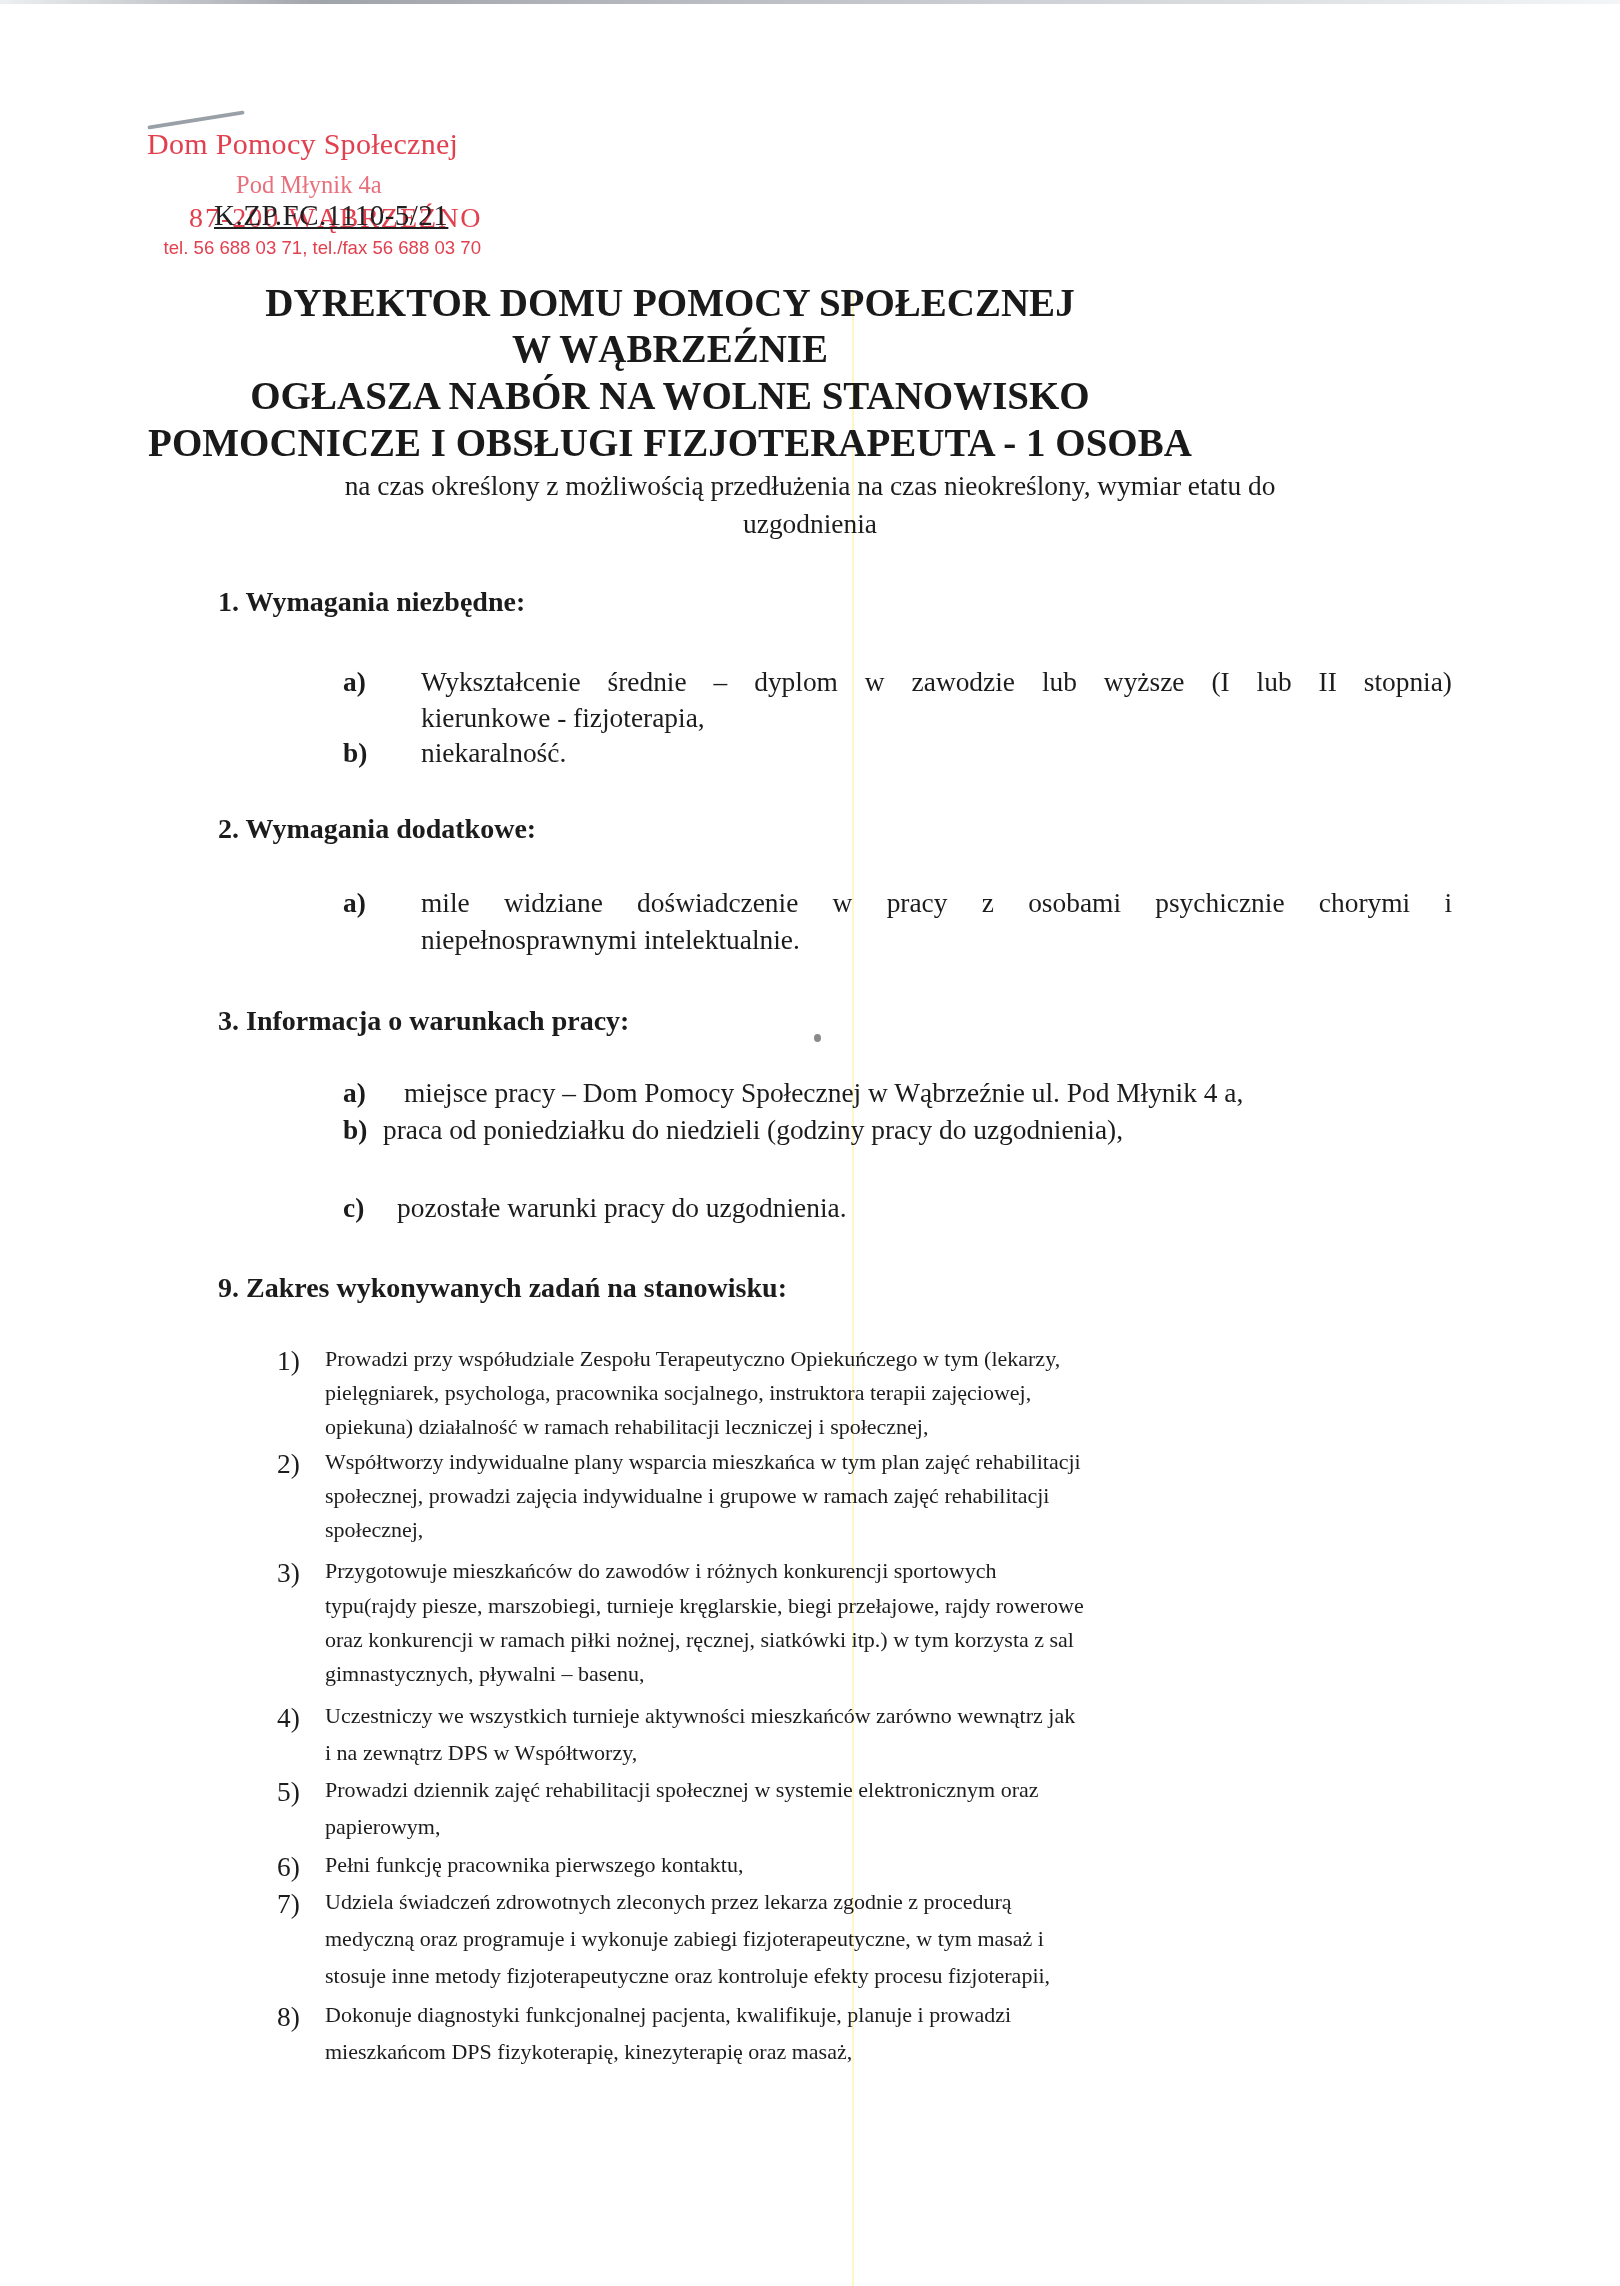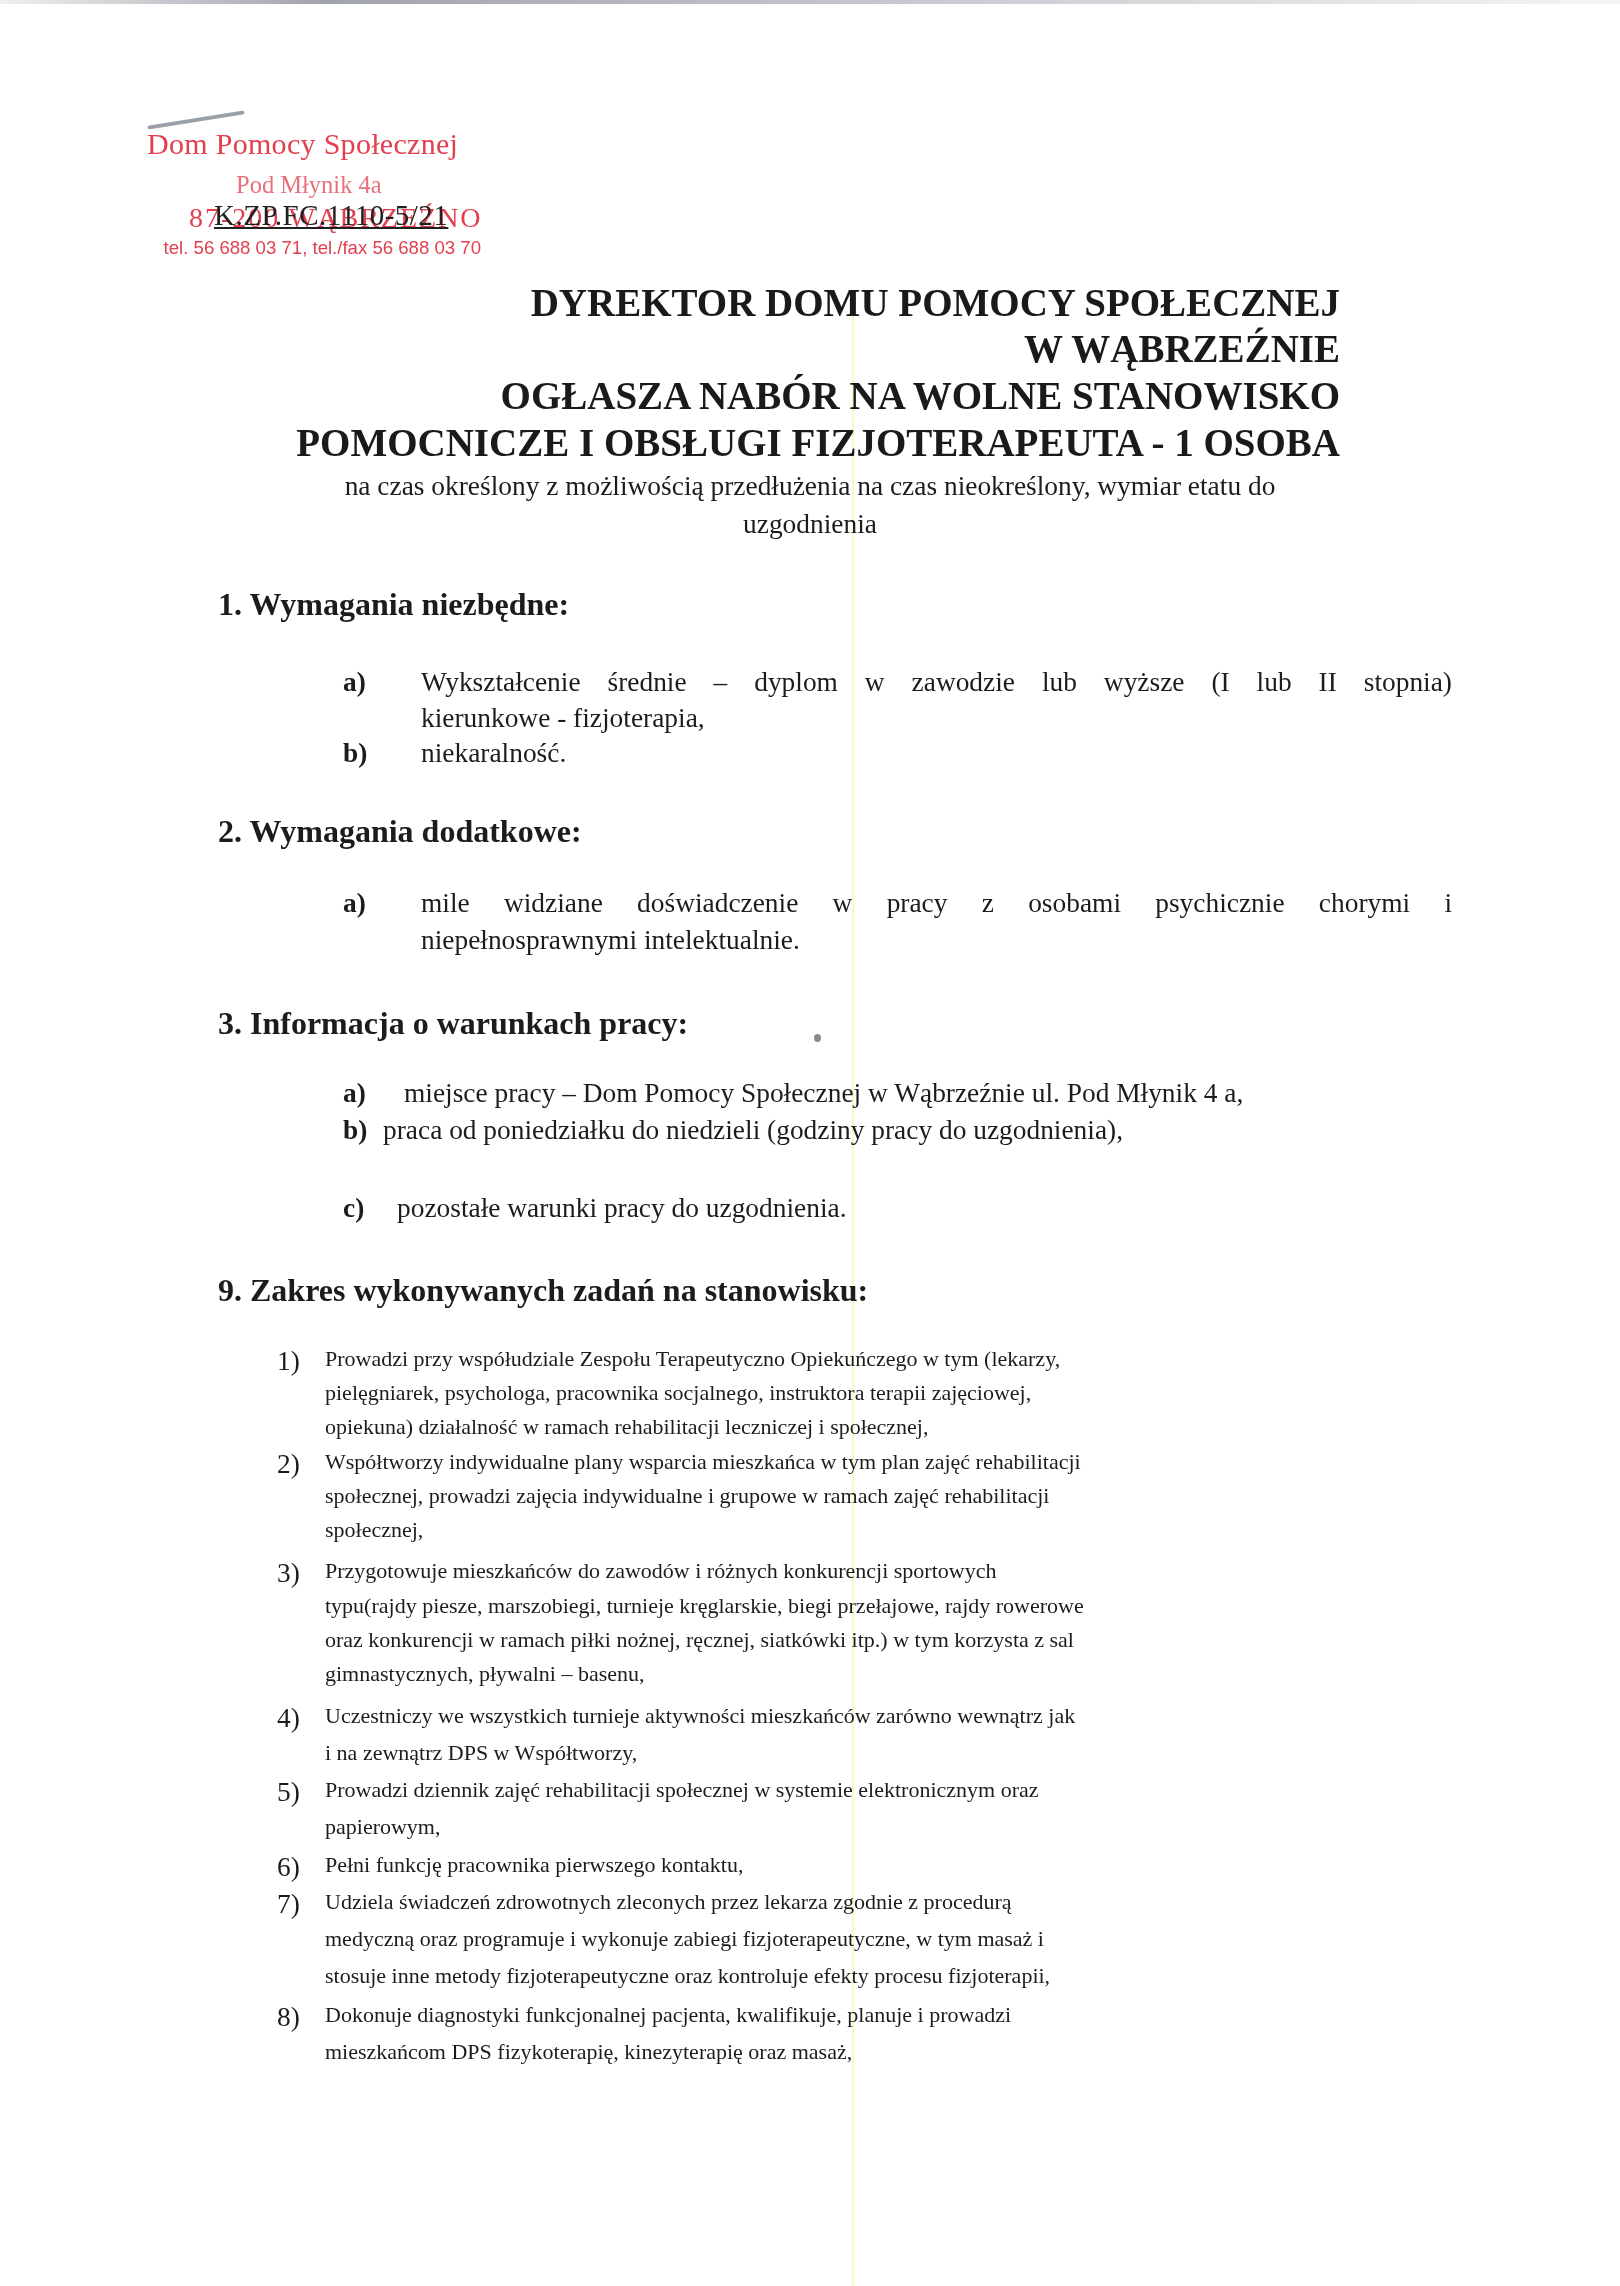--- a/index.html
+++ b/index.html
@@ -17,25 +17,25 @@
   .stamp { position: absolute; left: 118px; top: 127px; width: 461px; color: #e2404f;
            font-family: "Liberation Serif", serif; }
   .stamp .l1 { position: absolute; left: 29px; top: 0; font-size: 30px; white-space: nowrap; letter-spacing: 0.3px; }
   .stamp .l2 { position: absolute; left: 118px; top: 44px; font-size: 24.5px; white-space: nowrap; color: #e8707c; }
   .stamp .l3 { position: absolute; left: 71px; top: 75px; font-size: 28px; white-space: nowrap; letter-spacing: 2px; }
   .stamp .l4 { position: absolute; left: 17.6px; top: 110px; font-size: 18.6px; white-space: nowrap;
                font-family: "Liberation Sans", sans-serif; margin-left: 28px; }
   .refnum { position: absolute; left: 214px; top: 199px; font-size: 29px; color: #202020;
             white-space: nowrap; letter-spacing: 0.5px; text-decoration: underline; }
 
-  .heading { position: absolute; left: 0; width: 1340px; text-align: right; font-weight: bold;
+  .heading { position: absolute; left: 0; width: 1340px; text-align: center; font-weight: bold;
              font-size: 39px; white-space: nowrap; color: #1a1a1a; }
   .subtitle { position: absolute; left: 0; width: 1620px; text-align: center; font-size: 27.4px; white-space: nowrap; }
 
-  .section-title { position: absolute; left: 218px; font-weight: bold; font-size: 32px; white-space: nowrap; }
+  .section-title { position: absolute; left: 218px; font-weight: bold; font-size: 28px; white-space: nowrap; }
   .letter-marker { position: absolute; font-weight: bold; font-size: 27.4px; }
   .item-text { position: absolute; font-size: 27.4px; white-space: nowrap; }
   .justify { text-align: justify; text-align-last: justify; white-space: normal; }
   .num-marker { position: absolute; left: 277px; font-size: 27.4px; }
   .num-line { position: absolute; left: 325px; font-size: 22px; white-space: nowrap; }
 </style>
 </head>
 <body>
 
 <div class="scan-topline"></div>

